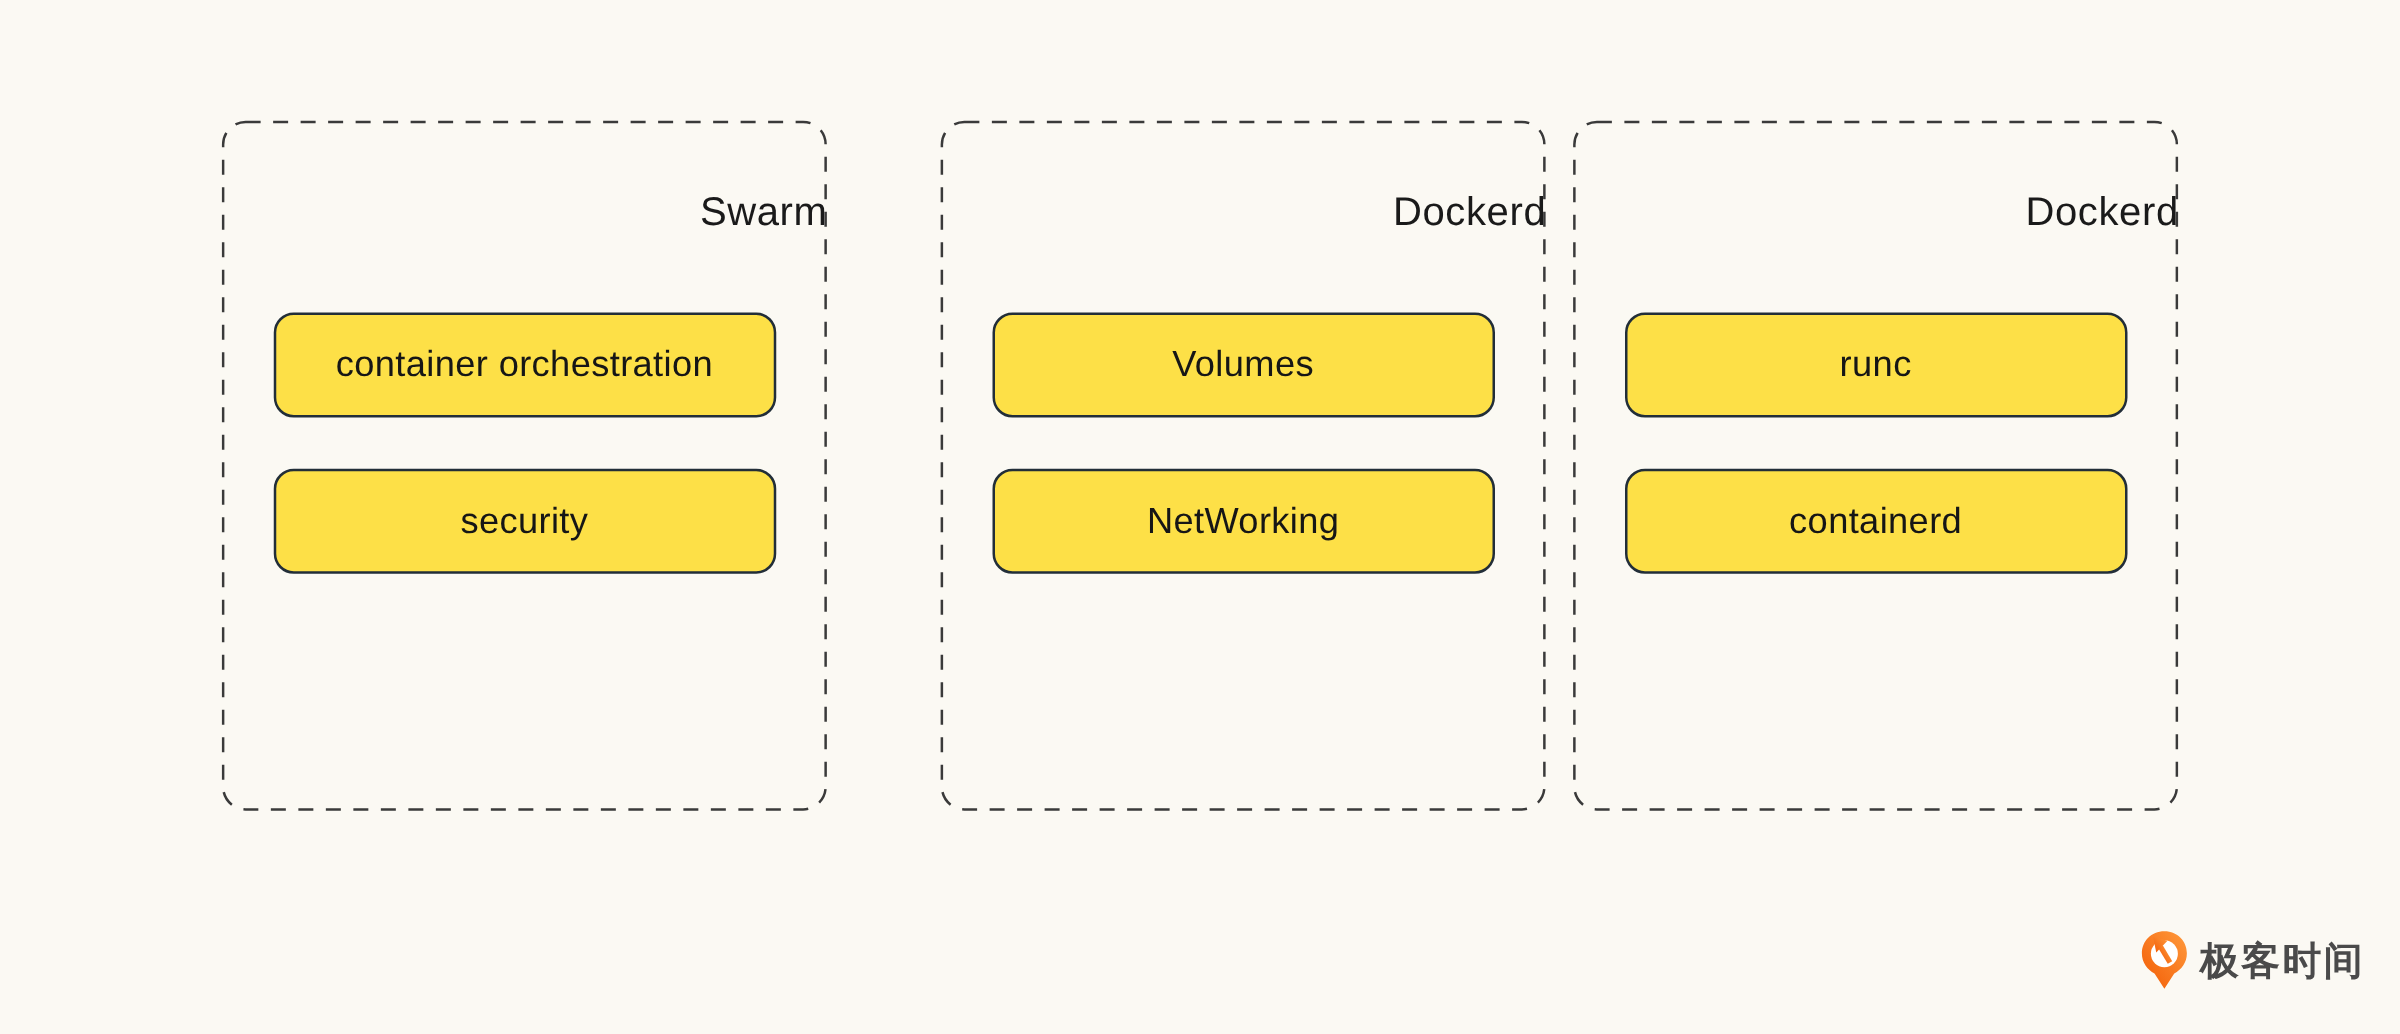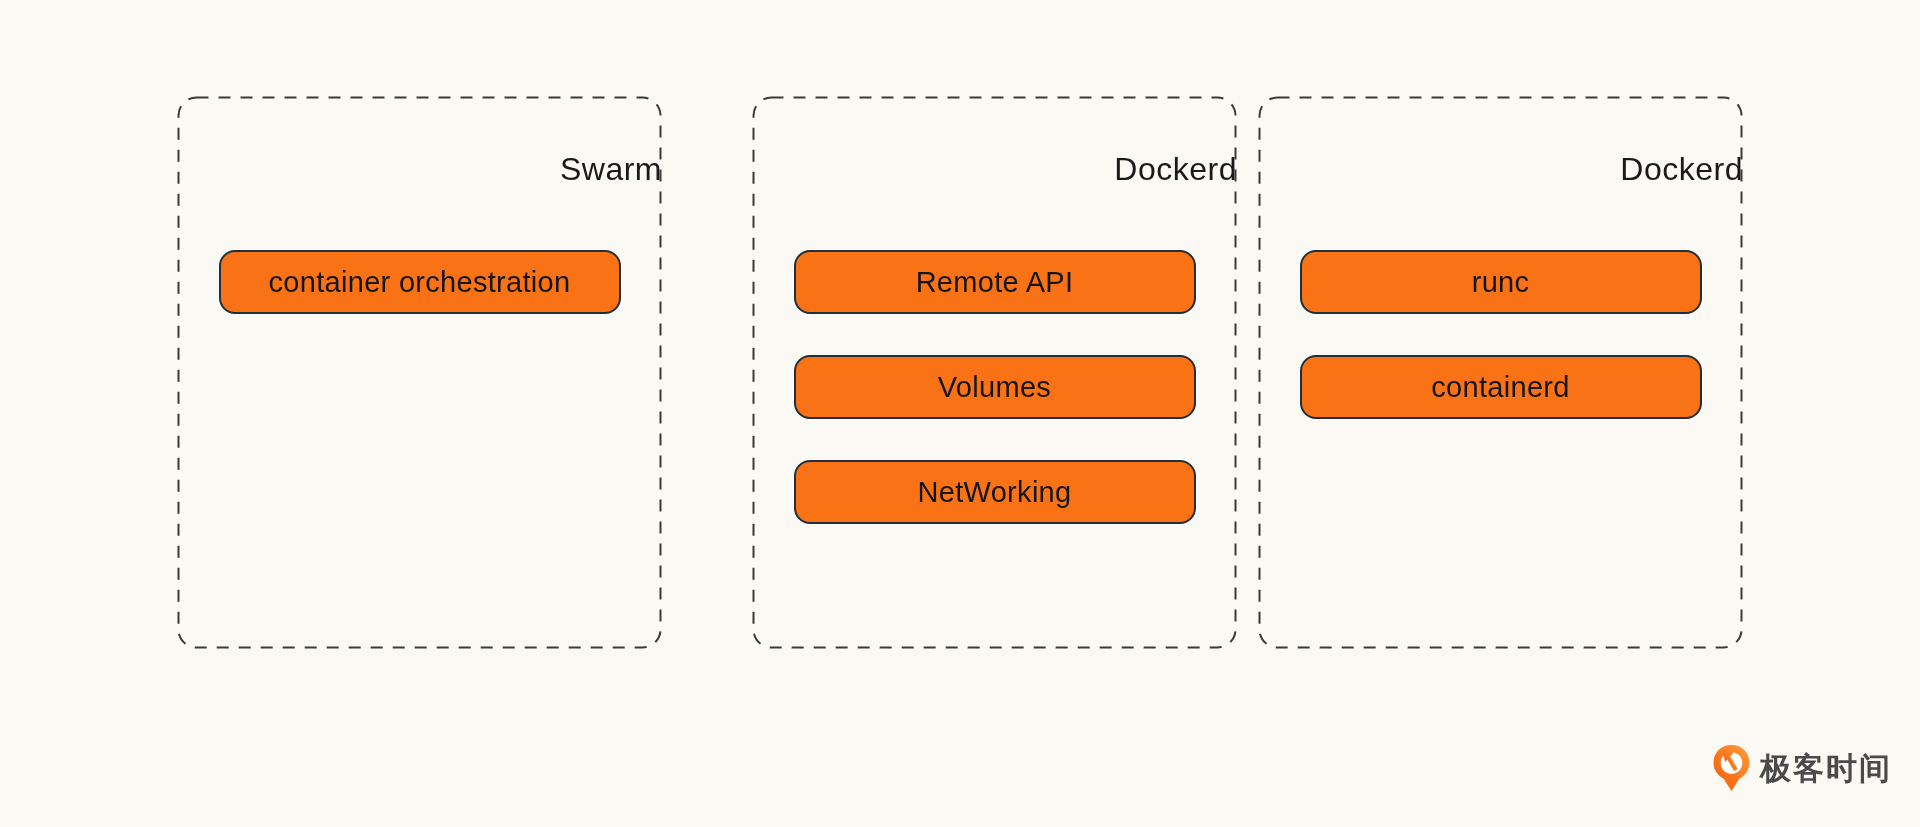--- a/index.html
+++ b/index.html
@@ -44,22 +44,22 @@
     left: 0;
     right: 0;
     display: flex;
     flex-direction: column;
     align-items: center;
     gap: 41px;
   }
   .node {
     box-sizing: border-box;
     width: 402px;
-    height: 64px;
-    background: #f97316;
+    height: 84px;
+    background: #fde047;
     border: 2px solid #222E38;
     border-radius: 16px;
     display: flex;
     align-items: center;
     justify-content: center;
     font-size: 29px;
     color: #161616;
     letter-spacing: 0.3px;
   }
   .brand {
@@ -82,30 +82,30 @@
 </head>
 <body>
 
 <div class="group group-1">
   <svg class="dashed-frame" width="485" height="553" viewBox="0 0 485 553">
     <rect x="1.5" y="1.5" width="482" height="550" rx="18" fill="none" stroke="#3A3A3A" stroke-width="2" stroke-dasharray="12 10"></rect>
   </svg>
   <div class="group-title">Swarm</div>
   <div class="items">
     <div class="node">container orchestration</div>
+    <div class="node">security</div>
   </div>
 </div>
 
 <div class="group group-2">
   <svg class="dashed-frame" width="485" height="553" viewBox="0 0 485 553">
     <rect x="1.5" y="1.5" width="482" height="550" rx="18" fill="none" stroke="#3A3A3A" stroke-width="2" stroke-dasharray="12 10"></rect>
   </svg>
   <div class="group-title">Dockerd</div>
   <div class="items">
-    <div class="node">Remote API</div>
     <div class="node">Volumes</div>
     <div class="node">NetWorking</div>
   </div>
 </div>
 
 <div class="group group-3">
   <svg class="dashed-frame" width="485" height="553" viewBox="0 0 485 553">
     <rect x="1.5" y="1.5" width="482" height="550" rx="18" fill="none" stroke="#3A3A3A" stroke-width="2" stroke-dasharray="12 10"></rect>
   </svg>
   <div class="group-title">Dockerd</div>

